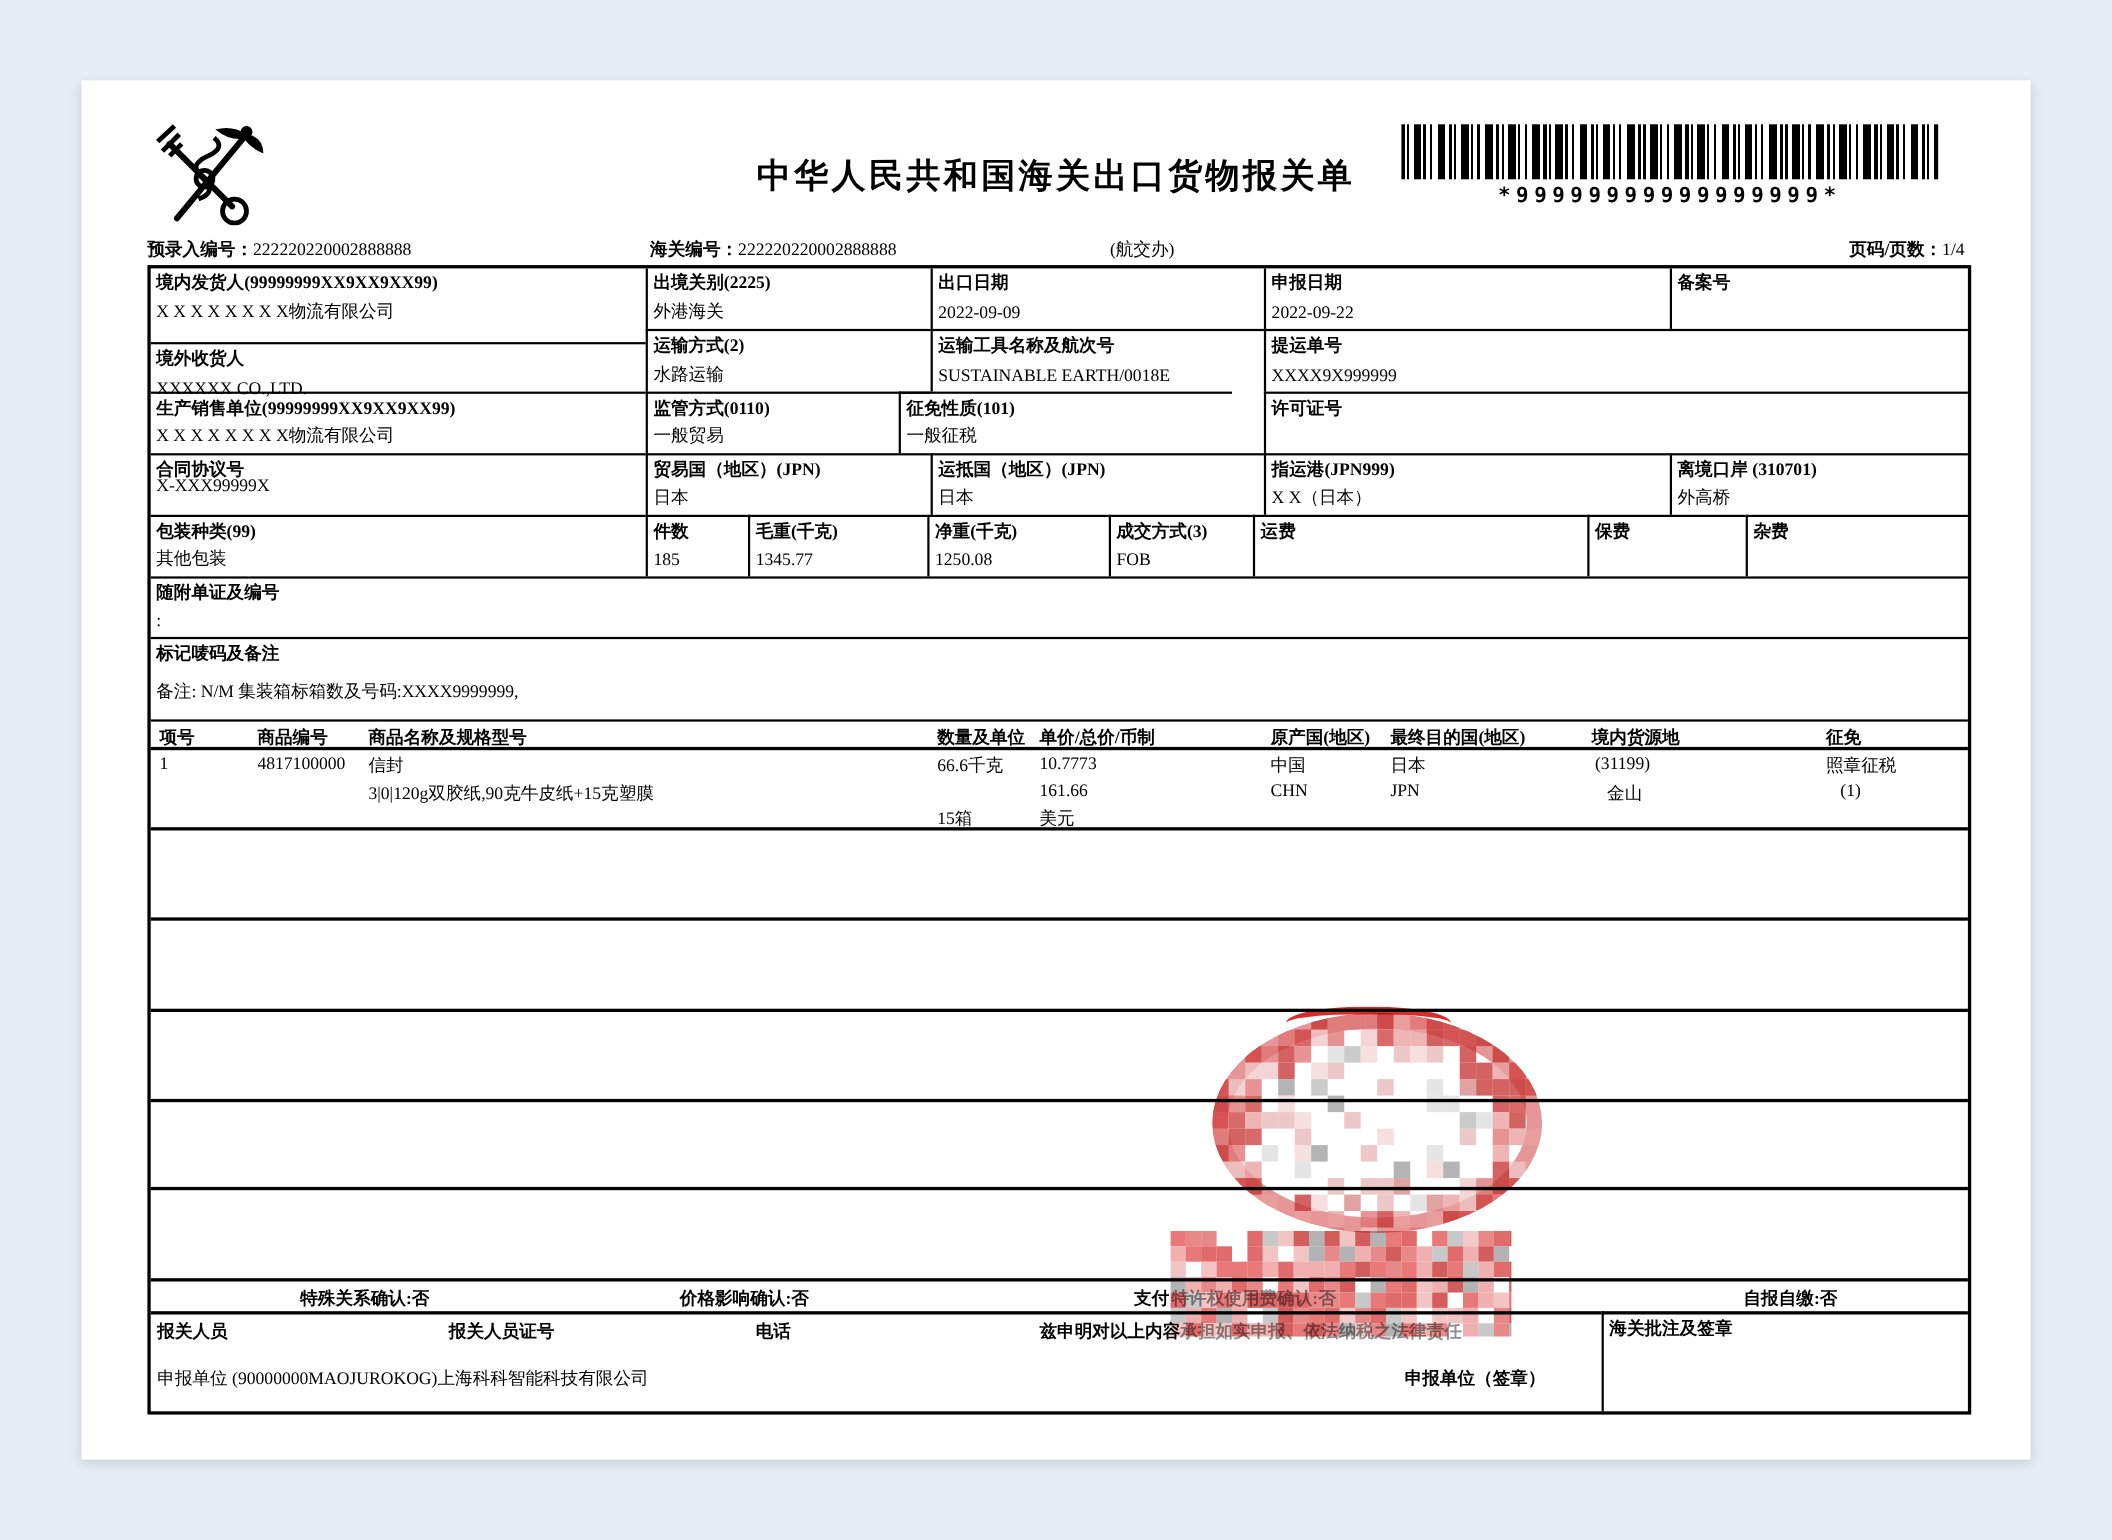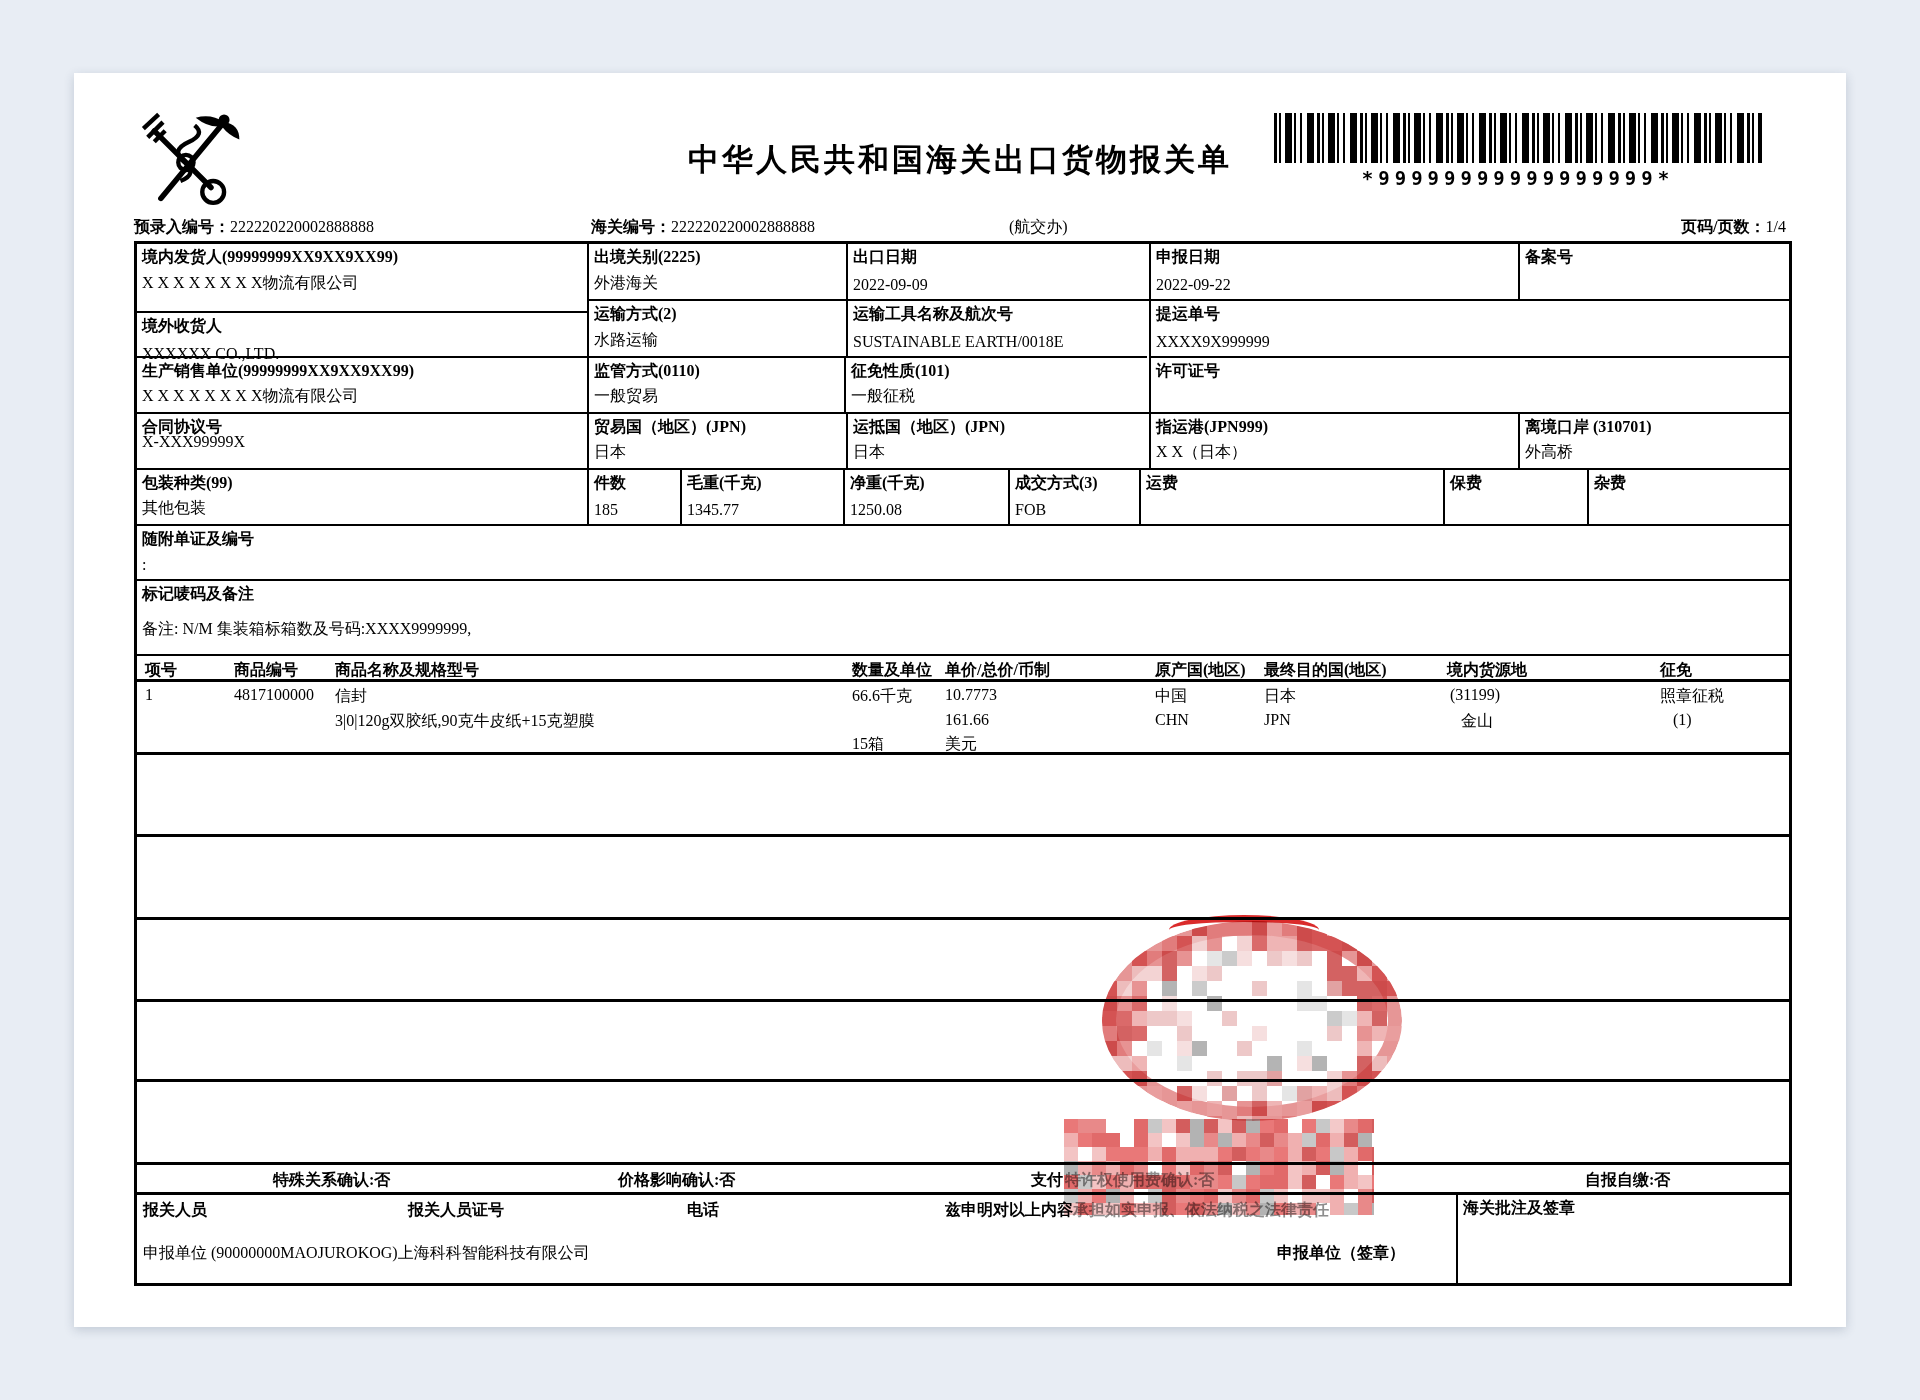--- a/index.html
+++ b/index.html
@@ -113,21 +113,21 @@
       </div>
 
     <div class="cell bt" style="left:0;top:112px;width:450px;height:56px;">
         <span class="lbl">生产销售单位(99999999XX9XX9XX99)</span>
         <span class="val">X X X X X X X X物流有限公司</span>
       </div>
     <div class="cell bl bt" style="left:450px;top:112px;width:259px;height:56px;">
         <span class="lbl">监管方式(0110)</span>
         <span class="val">一般贸易</span>
       </div>
-    <div class="cell bl bt" style="left:707px;top:112px;width:303px;height:56px;">
+    <div class="cell bl bt" style="left:680px;top:112px;width:303px;height:56px;">
         <span class="lbl">征免性质(101)</span>
         <span class="val">一般征税</span>
       </div>
     <div class="cell bl bt" style="left:1012px;top:112px;width:640px;height:56px;">
         <span class="lbl">许可证号</span>
         <span class="val"></span>
       </div>
 
     <div class="cell bt" style="left:0;top:168px;width:450px;height:44px;">
         <span class="lbl">合同协议号</span>

